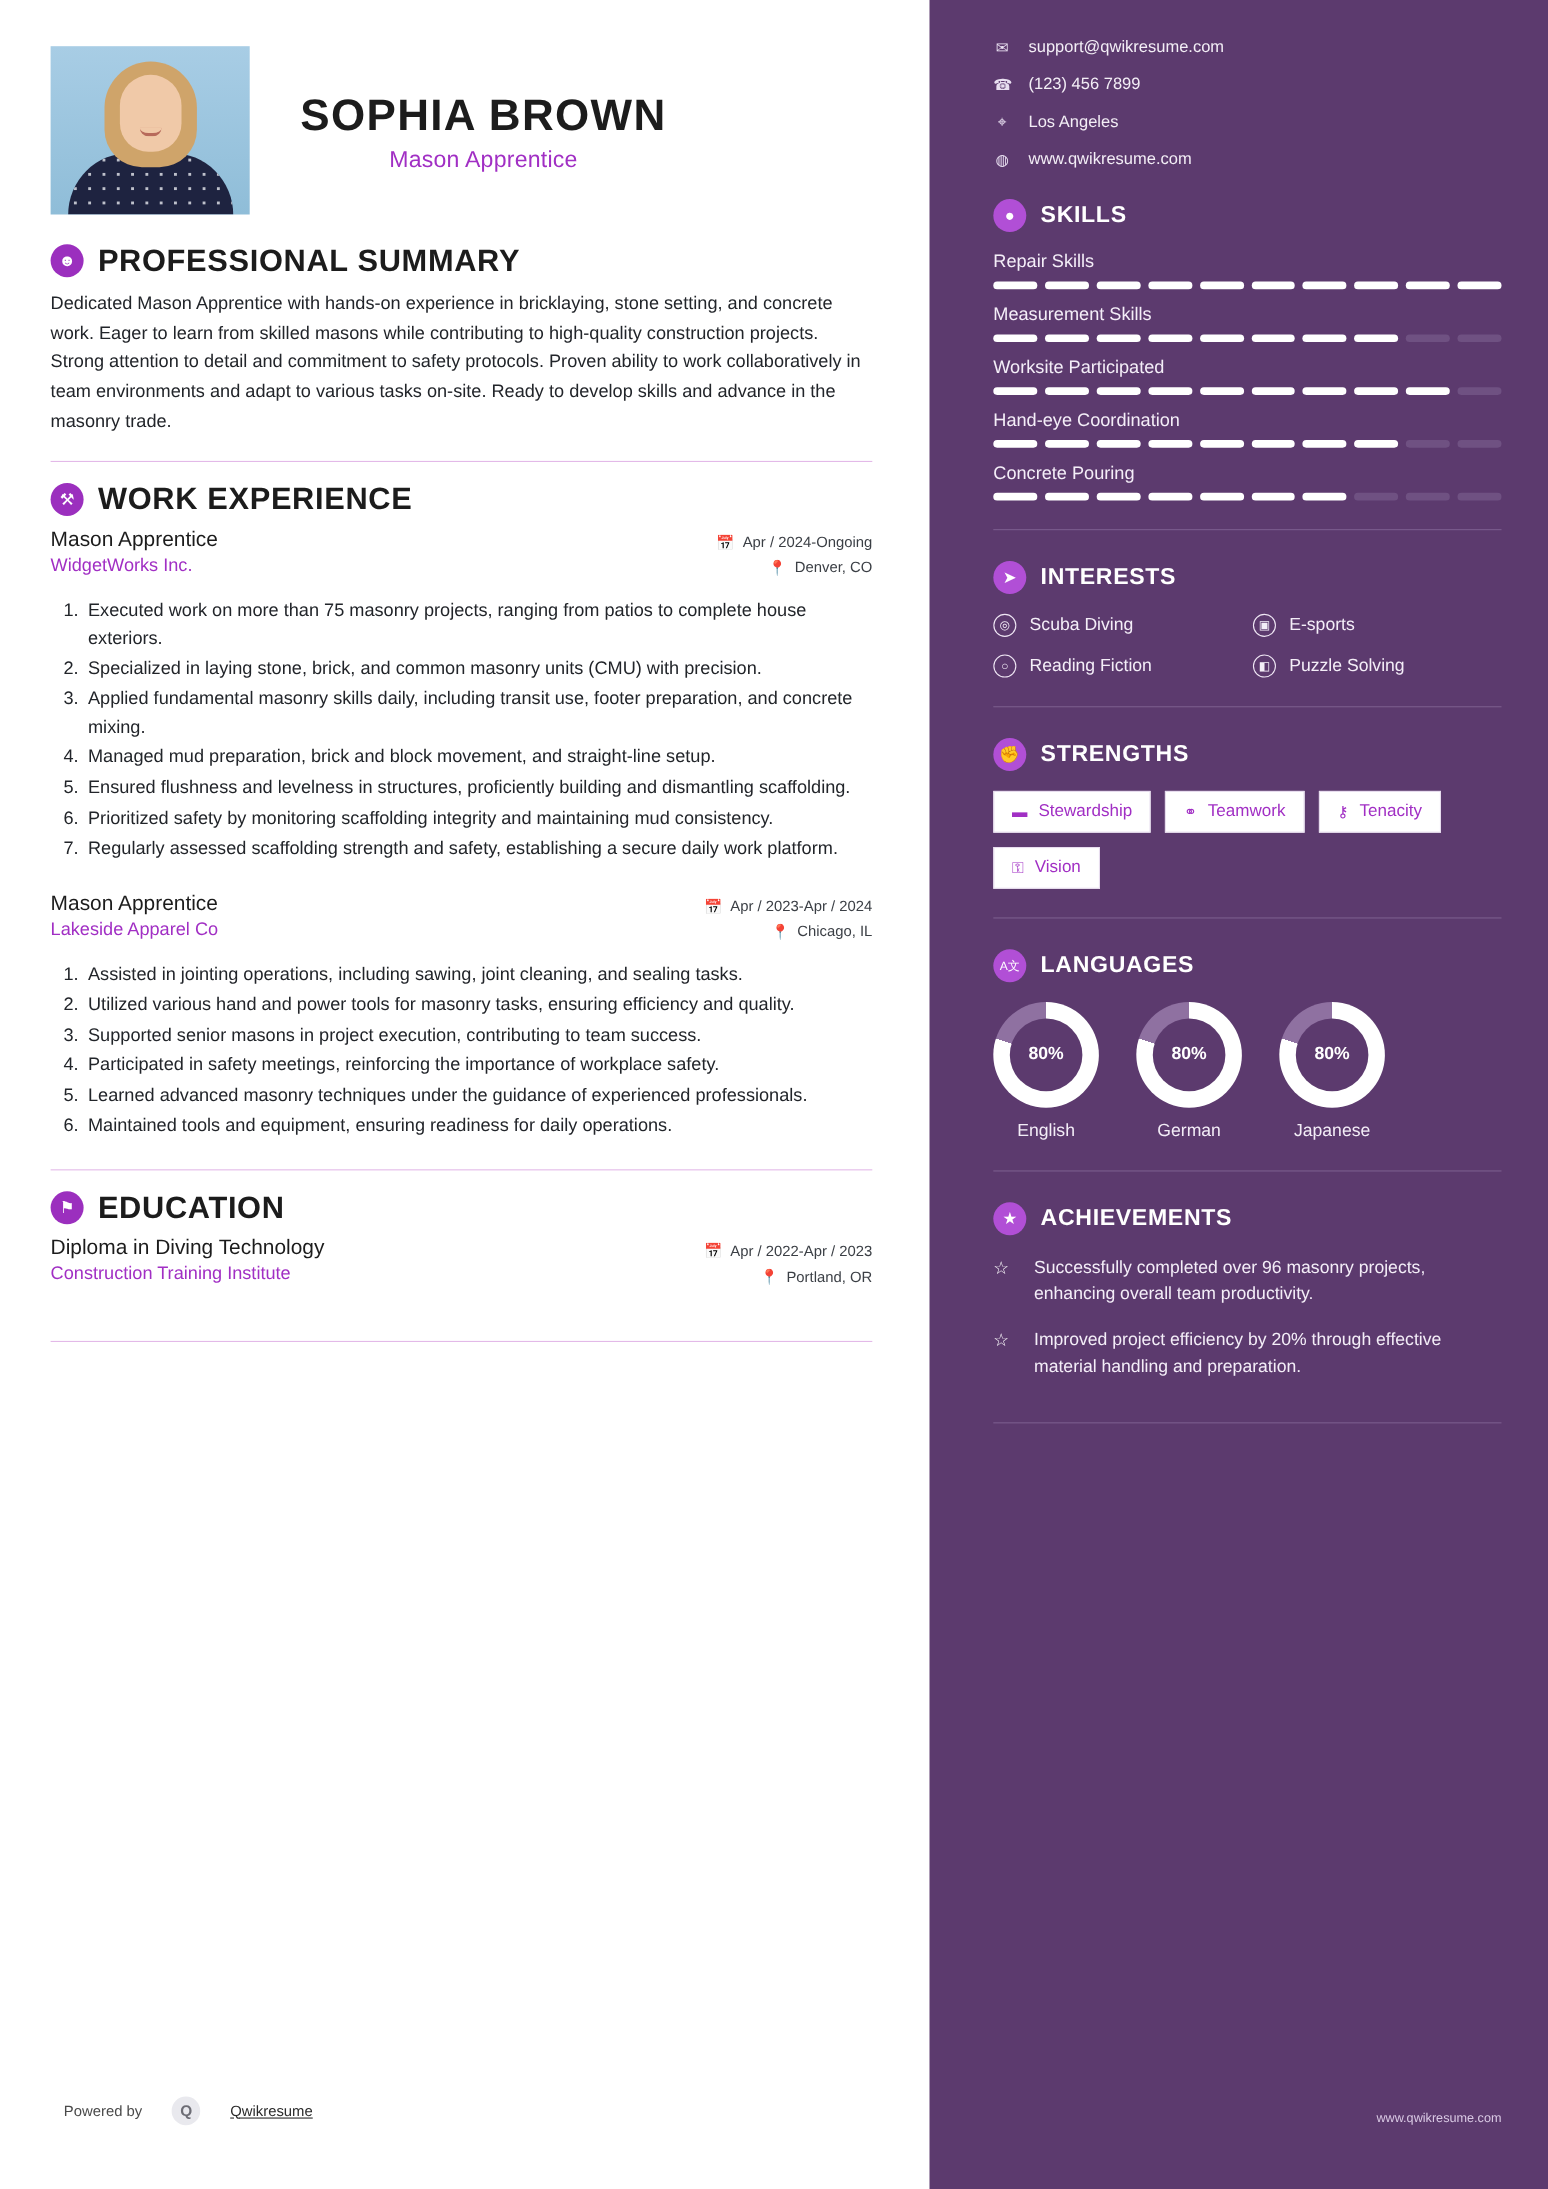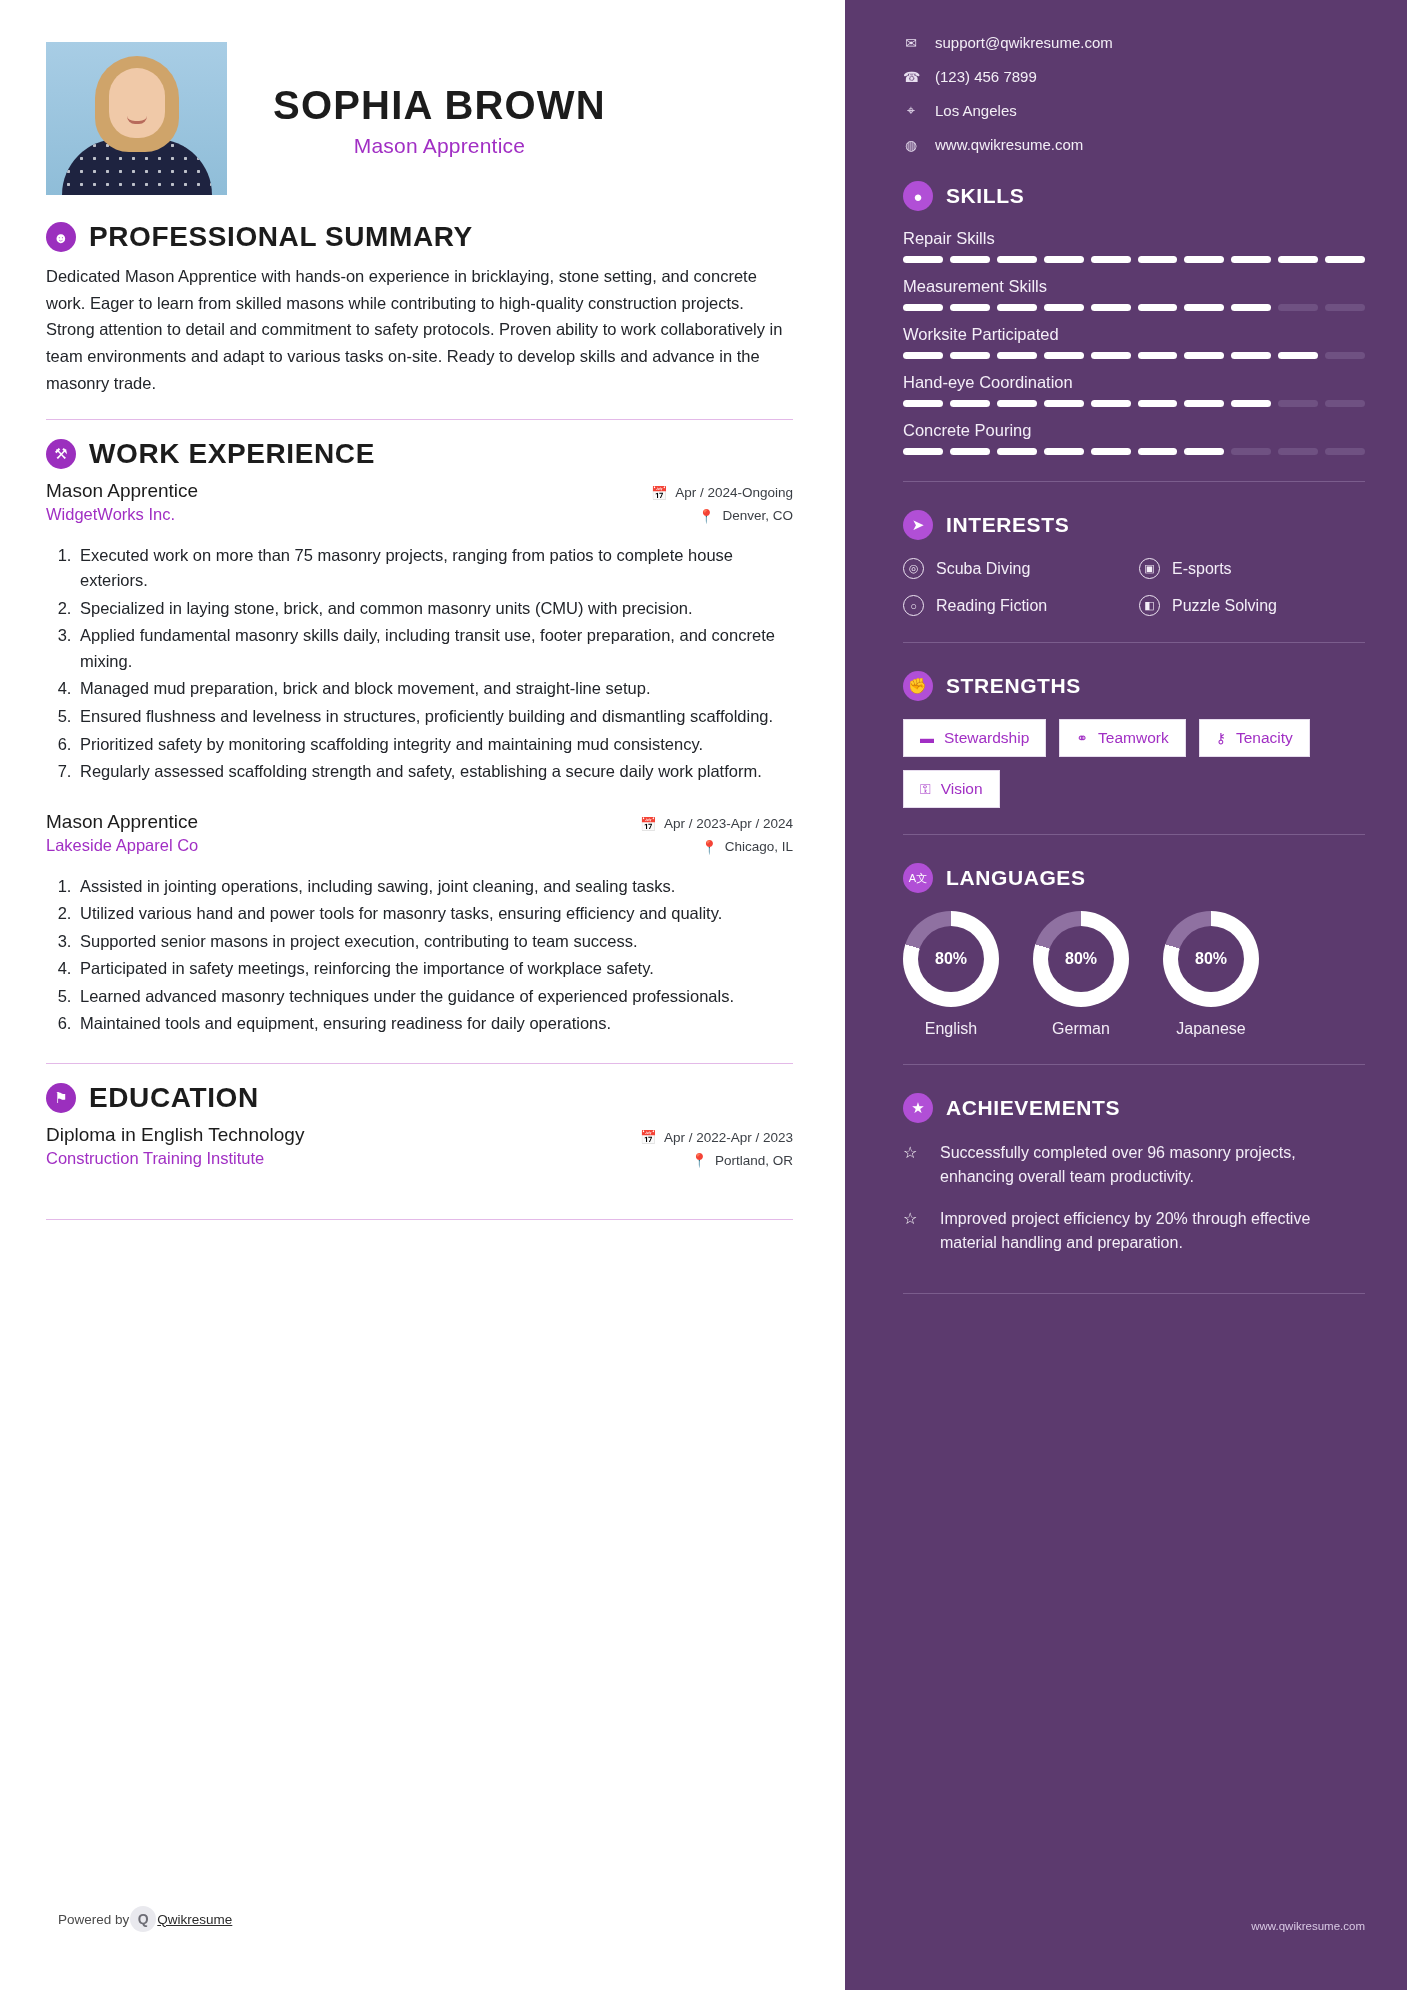--- a/index.html
+++ b/index.html
@@ -168,21 +168,21 @@
     line-height: 1.6;
     color: #22252a;
     margin-top: 10px;
   }
   .footer {
     position: absolute;
     left: 58px;
     bottom: 58px;
     display: flex;
     align-items: center;
-    gap: 1px;
+    gap: 27px;
     font-size: 13.5px;
     color: #4a4a4a;
   }
   .qlogo {
     width: 26px; height: 26px;
     border-radius: 50%;
     background: #e9e9ee;
     color: #6d6d75;
     display: flex; align-items: center; justify-content: center;
     font-size: 14px;
@@ -380,21 +380,21 @@
 
     <div class="divider"></div>
 
     <div class="section" style="margin-top:0">
       <div class="sec-head">
         <div class="sec-icon">⚑</div>
         <div class="sec-title">EDUCATION</div>
       </div>
       <div class="job-row">
         <div>
-          <div class="job-title">Diploma in English Technology</div>
+          <div class="job-title">Diploma in Diving Technology</div>
           <div class="company">Construction Training Institute</div>
         </div>
         <div class="job-meta">
           <div>
               <span>📅</span>
               <span>Apr / 2022-Apr / 2023</span>
             </div>
           <div>
               <span>📍</span>
               <span>Portland, OR</span>

